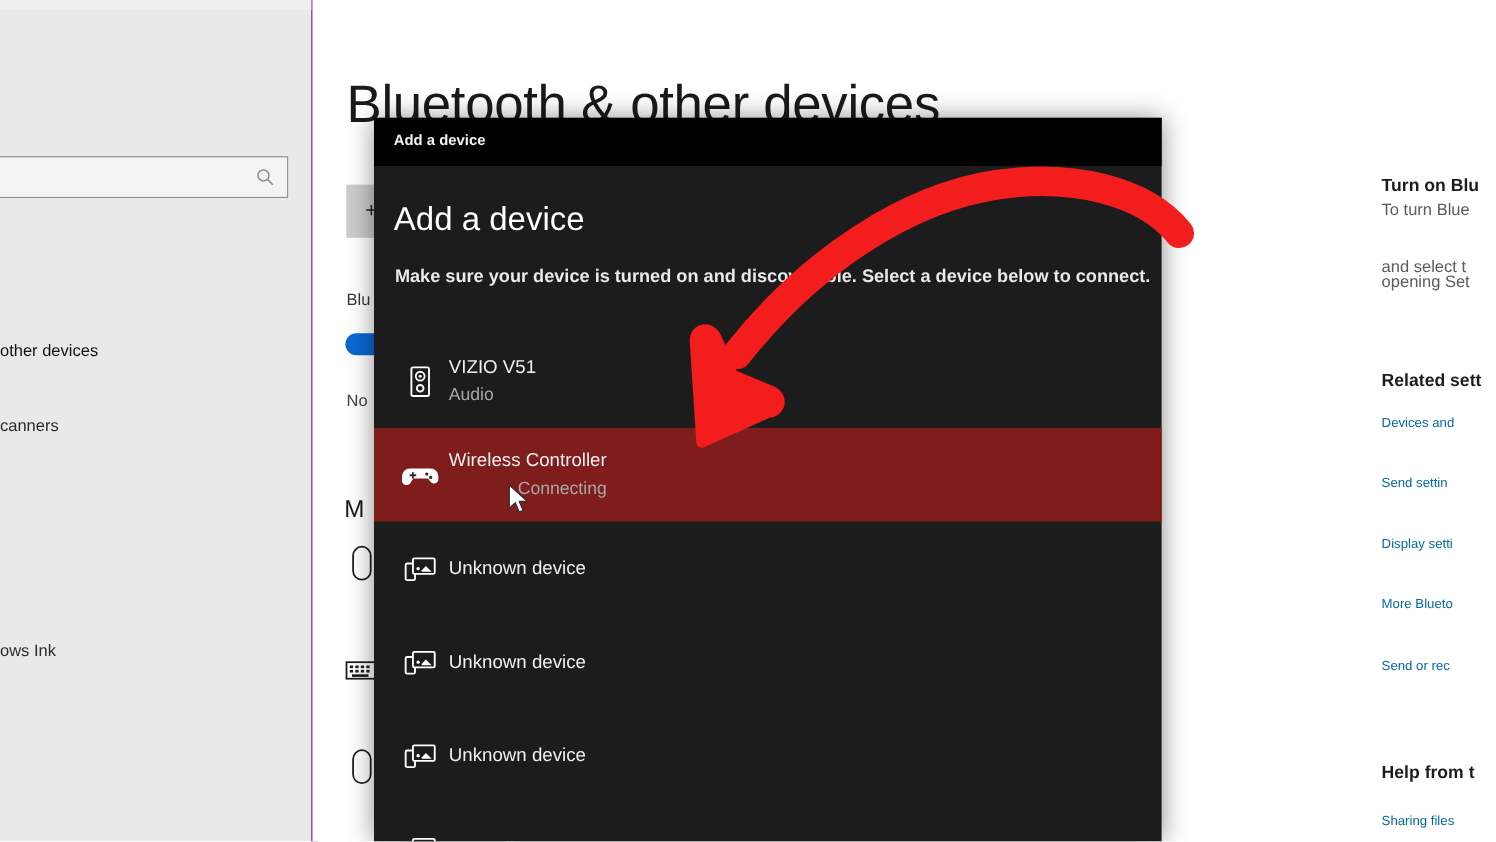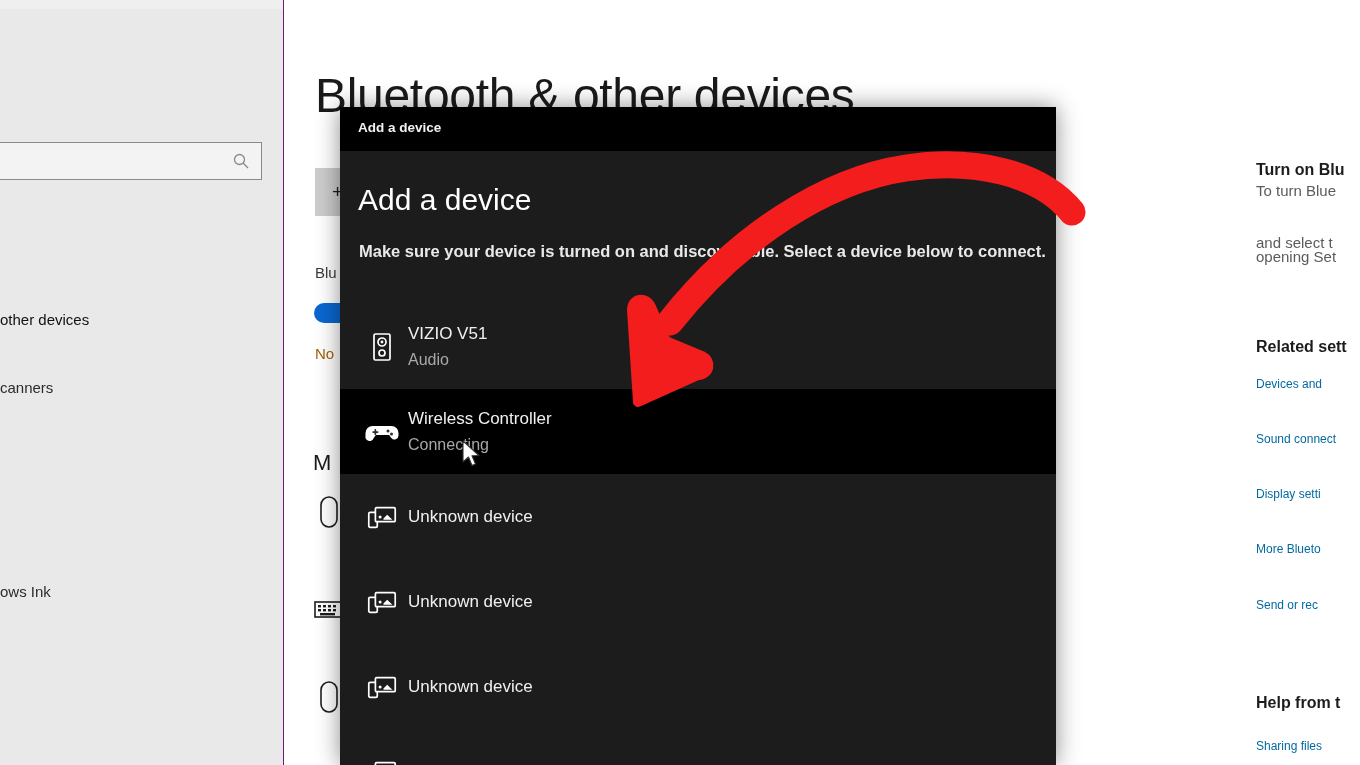--- a/index.html
+++ b/index.html
@@ -143,23 +143,23 @@
     right: 5px;
     top: 5px;
     width: 10px;
     height: 10px;
     border-radius: 50%;
     background: #fff;
   }
   #bt-status {
     position: absolute;
     left: 31px;
-    top: 345px;
+    top: 356px;
     font-size: 15px;
-    color: #a16207;
+    color: #404040;
     white-space: nowrap;
   }
   #mouse-heading {
     position: absolute;
     left: 29px;
     top: 450px;
     font-size: 22px;
     font-weight: 300;
     color: #1a1a1a;
     white-space: nowrap;
@@ -268,21 +268,21 @@
     width: 780px;
     bottom: 0;
   }
   .device-row {
     position: relative;
     height: 85px;
     box-sizing: border-box;
     cursor: pointer;
     padding-left: 48px;
   }
-  .device-row.row-highlight { background: #000000; }
+  .device-row.row-highlight { background: #7f1d1d; text-align: right; }
   .device-icon {
     position: absolute;
     left: 20px;
     top: 50%;
     transform: translateY(-50%);
     width: 44px;
     height: 44px;
     display: flex;
     align-items: center;
     justify-content: center;
@@ -402,21 +402,21 @@
   </div>
 
   <div id="right-panel">
     <div class="rp-h2" style="top:133px;margin-top:28px;">Turn on Blu</div>
     <div class="rp-p" style="top:178px;">To turn Blue</div>
     <div class="rp-p" style="top:204px;margin-top:40px;">opening Set</div>
     <div class="rp-p" style="top:230px;">and select t</div>
 
     <div class="rp-h2" style="top:338px;">Related sett</div>
     <div class="rp-link" style="top:377px;">Devices and</div>
-    <div class="rp-link" style="top:432px;">Sound connect</div>
+    <div class="rp-link" style="top:432px;">Send settin</div>
     <div class="rp-link" style="top:487px;">Display setti</div>
     <div class="rp-link" style="top:542px;">More Blueto</div>
     <div class="rp-link" style="top:598px;">Send or rec</div>
 
     <div class="rp-h2" style="top:694px;">Help from t</div>
     <div class="rp-link" style="top:726px;margin-top:13px;">Sharing files</div>
   </div>
 </div>
 
 <div id="dialog">

